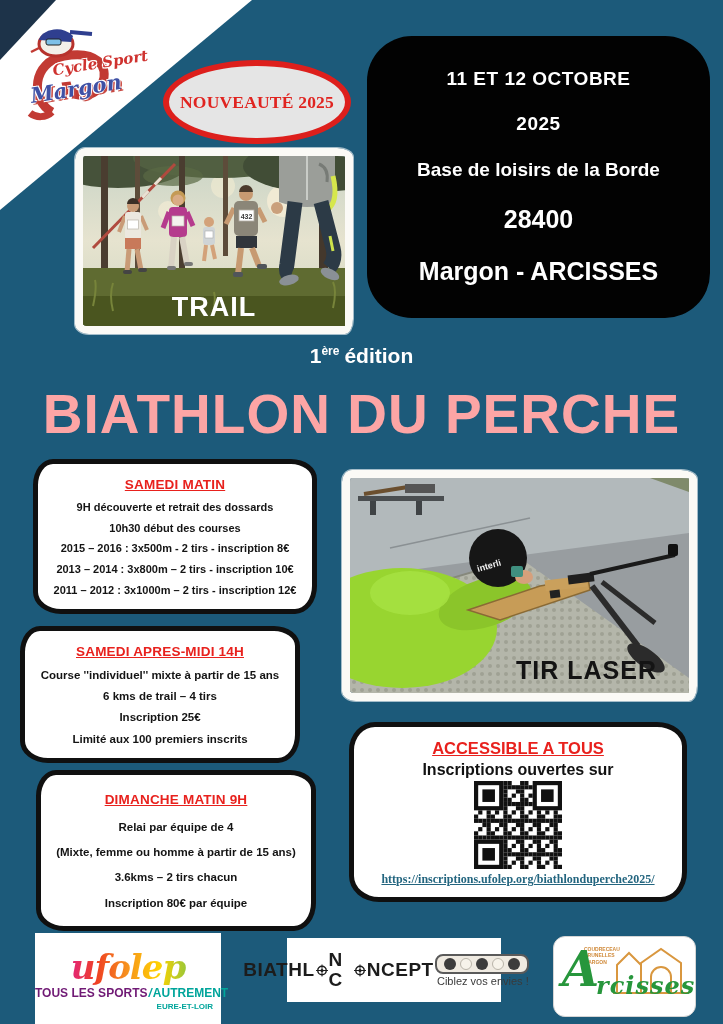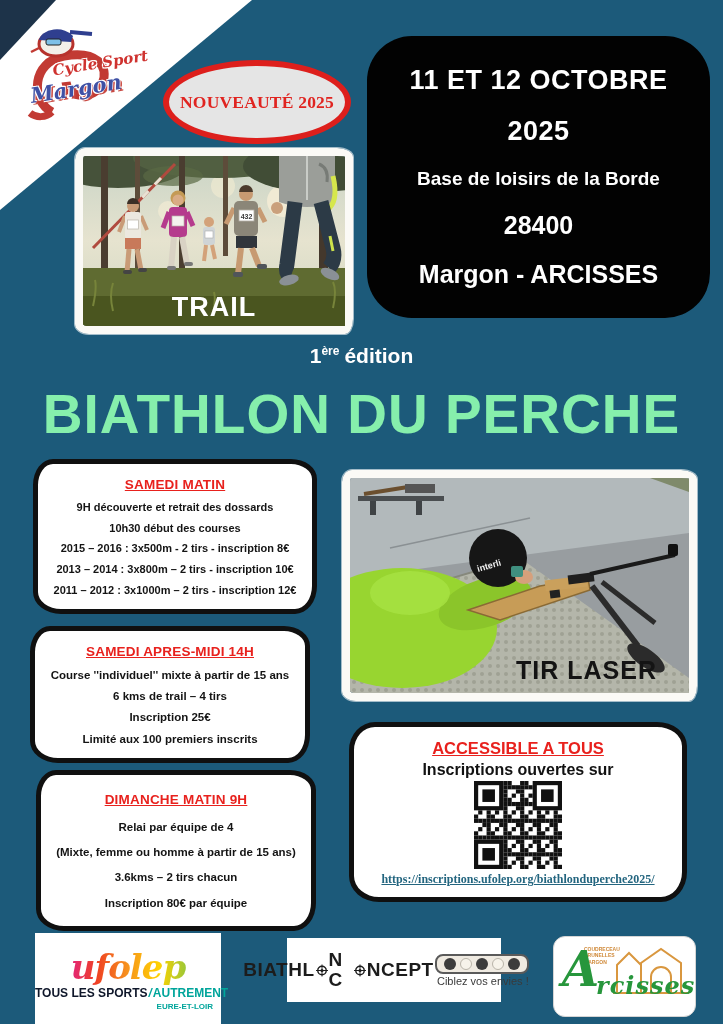--- a/index.html
+++ b/index.html
@@ -28,21 +28,21 @@
   
   .badge { position:absolute; left:163px; top:60px; width:176px; height:72px;
     background:#e5e5e5; border:6px solid #dd1f1c; border-radius:50%;
     display:flex; align-items:center; justify-content:center; z-index:2;font-family:Liberation Serif, serif; }
   .badge span { color:#e02420; font-weight:bold; font-size:17.5px; letter-spacing:0.2px; }
 
   
   .event-box { position:absolute; left:367px; top:36px; width:343px; height:282px;
     background:#020202; border-radius:45px; color:#fff; font-weight:bold; text-align:center;
     display:flex; flex-direction:column; justify-content:space-evenly; padding:8px 6px; box-sizing:border-box; }
-  .ev-l1,.ev-l2 { font-size:27px; letter-spacing:0.5px; }
+  .ev-l1,.ev-l2 { font-size:19px; letter-spacing:0.5px; }
   .ev-l3 { font-size:19px; }
   .ev-l4 { font-size:25px; }
   .ev-l5 { font-size:25px; }
 
   
   .photo { position:absolute; border:8px solid #fbfaf6; overflow:hidden; z-index:2;
     border-radius:10px 16px 8px 14px / 12px 9px 15px 10px;
     box-shadow:0 0 0 1px rgba(255,255,255,0.6); }
   .trail-photo { left:75px; top:148px; width:262px; height:170px; }
   .tir-photo { left:342px; top:470px; width:339px; height:215px; }
@@ -51,32 +51,32 @@
     color:#fff; font-weight:bold; font-size:27px; letter-spacing:1px; }
   .tir-label { position:absolute; right:32px; bottom:8px; color:#141414;
     font-weight:bold; font-size:25px; letter-spacing:1px; }
 
   
   .edition { position:absolute; left:0; right:0; top:344px; text-align:center;
     color:#fff; font-weight:bold; font-size:21px; z-index:2; }
   .edition sup { font-size:12px; vertical-align:super; }
   .edition .ed-text { margin-left:5px; }
   .main-title { position:absolute; left:0; right:0; top:382px; text-align:center;
-    color:#86efac; font-weight:bold; font-size:55px; letter-spacing:1px; z-index:2; white-space:nowrap; }
+    color:#fca5a5; font-weight:bold; font-size:55px; letter-spacing:1px; z-index:2; white-space:nowrap; }
 
   
   .info-box { position:absolute; background:#fff; border:5px solid #101010;
     text-align:center; font-weight:bold; display:flex; flex-direction:column;
     justify-content:space-evenly; padding:4px 3px; z-index:2;
     border-radius:20px 26px 22px 28px / 26px 20px 28px 22px; }
   .info-box .ib-title { color:#e8211d; text-decoration:underline; font-size:13.5px; letter-spacing:0.2px; }
   .info-box .ib-line { color:#141414; }
   .box-1 { left:33px; top:459px; width:268px; height:137px; }
   .box-1 .ib-line { font-size:11px; }
-  .box-2 { left:30px; top:626px; width:264px; height:119px; }
+  .box-2 { left:20px; top:626px; width:264px; height:119px; }
   .box-2 .ib-line { font-size:11.5px; }
   .box-3 { left:36px; top:770px; width:264px; height:143px; }
   .box-3 .ib-line { font-size:11.5px; }
 
   
   .register-box { position:absolute; left:349px; top:722px; width:338px; height:180px;
     background:#fff; border:5px solid #101010; z-index:2;
     border-radius:26px 30px 26px 30px / 28px 24px 30px 26px;
     display:flex; flex-direction:column; align-items:center; justify-content:space-between;
     padding:12px 6px 10px; box-sizing:border-box; }
@@ -87,21 +87,21 @@
     color:#23657f; text-decoration:underline; }
 
   
   .sp { position:absolute; background:#fff; z-index:2; }
   .sp-ufolep { left:35px; top:933px; width:186px; height:77px; padding-top:16px; }
   .uf-word { text-align:center; font-family:"DejaVu Serif",serif; font-style:italic;
     font-weight:bold; font-size:34px; line-height:36px; letter-spacing:-1px;
     background:linear-gradient(90deg,#7b2d8b,#e0218a,#ef4123,#f7941d,#ffd200,#8dc63f,#00a79d);
     -webkit-background-clip:text; background-clip:text; color:transparent; }
   .uf-tag { text-align:center; font-size:12px; font-weight:bold; white-space:nowrap; margin-top:1px; }
-  .uf-tag .g { color:#0f172a;margin-top:28px; }
+  .uf-tag .g { color:#701a75;margin-top:28px; }
   .uf-tag .s { color:#00a59b; font-style:italic; padding:0 1px; }
   .uf-tag .t { color:#00a59b; }
   .uf-region { text-align:right; font-size:8px; font-weight:bold; color:#00a59b; padding-right:8px; margin-top:2px; }
 
   .sp-bc { left:287px; top:938px; width:214px; height:64px; display:flex;
     flex-direction:row; align-items:center; justify-content:center; gap:1px; }
   .bc-title { display:flex; align-items:center; font-weight:bold; font-size:19px;
     color:#1c1c1c; letter-spacing:0.5px; line-height:20px; }
   .bc-title svg { margin:0 1px; }
   .bc-right { width:100%; display:flex; flex-direction:column; align-items:flex-end; padding-right:16px; box-sizing:border-box; }

